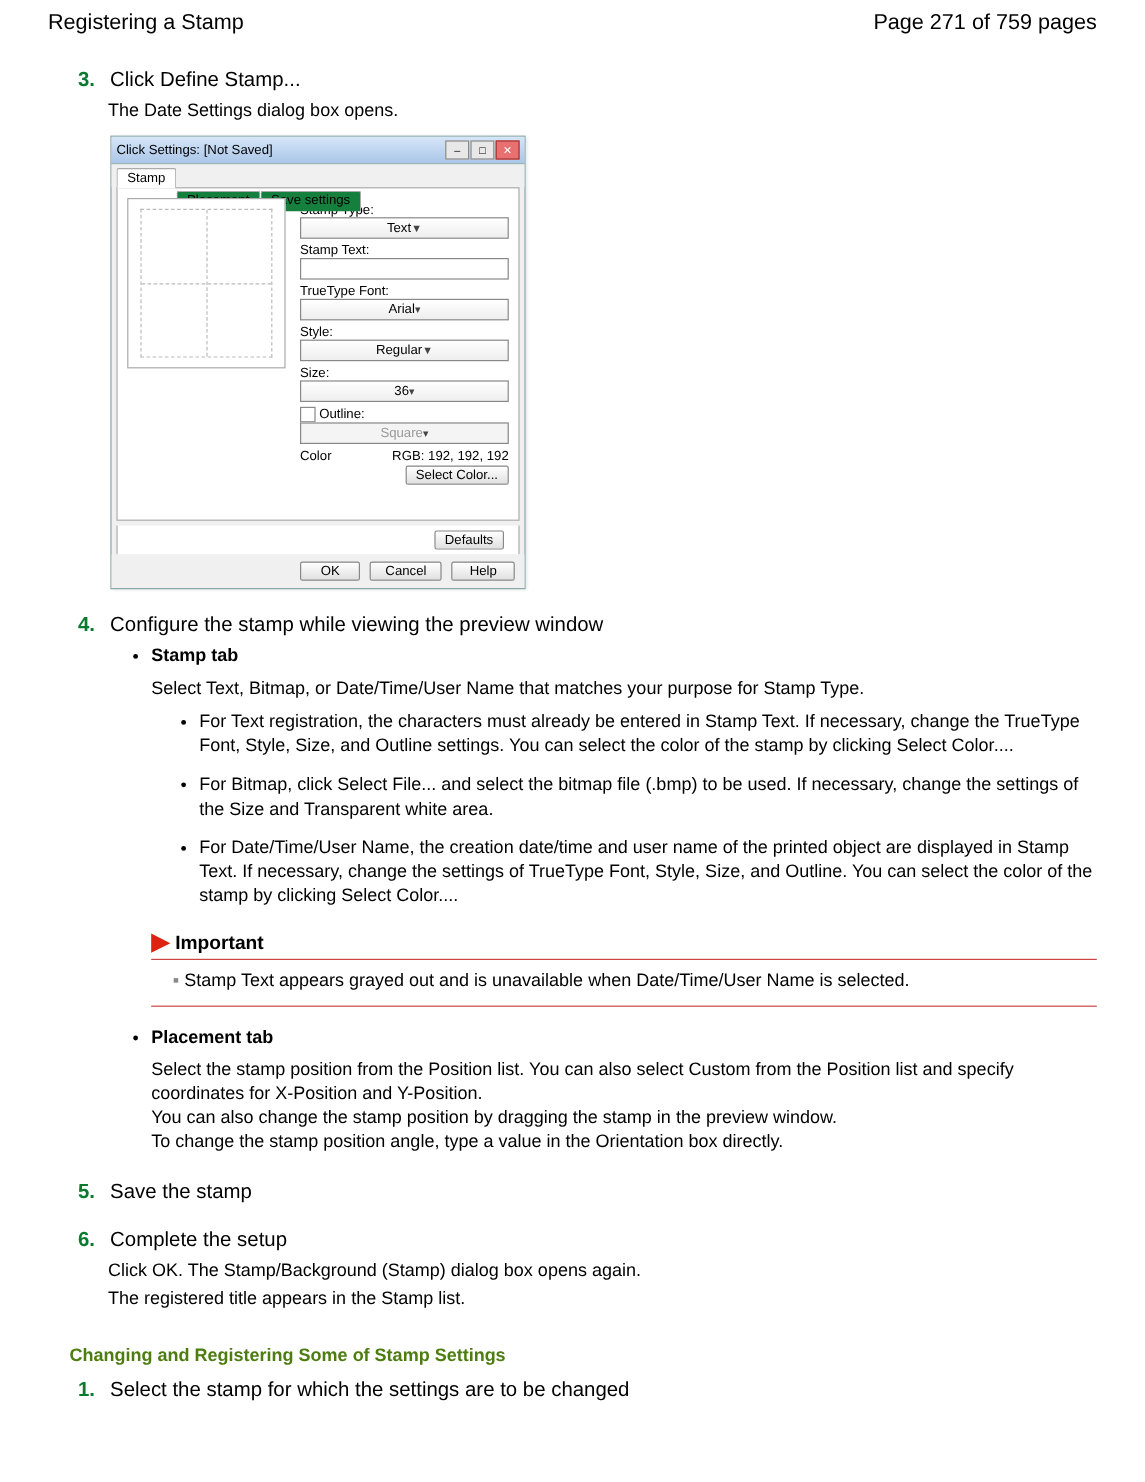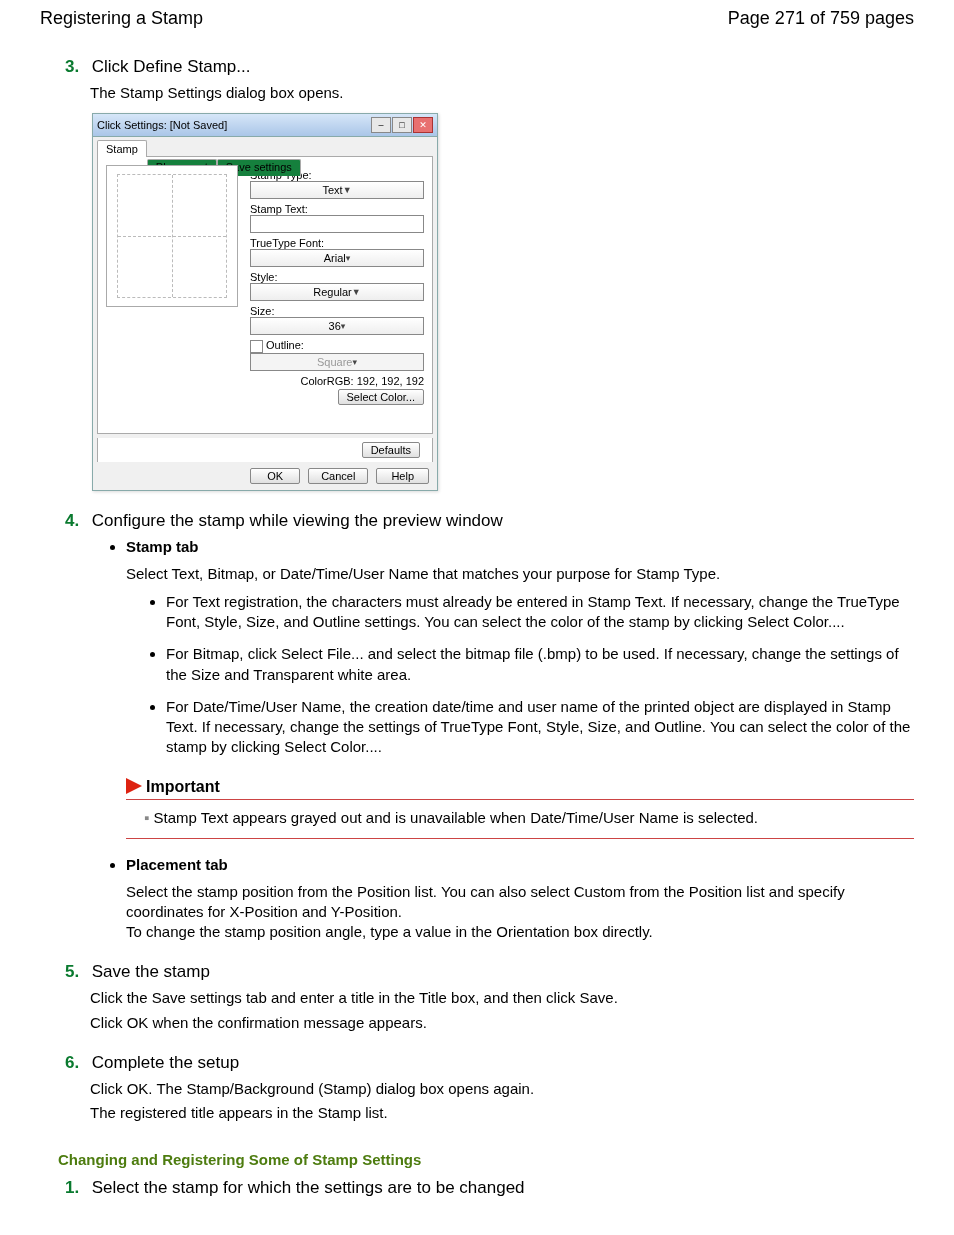--- a/index.html
+++ b/index.html
@@ -169,21 +169,21 @@
   padding:1px 3px;
   font-size:11px;
   height:18px;
   margin-bottom:3px;
 }
 .fld-select {
   background:linear-gradient(#fff,#eee);
   display:flex; justify-content:center; align-items:center;
 }
 .fld-select.disabled { color:#999; background:#f4f4f4; }
-.fld-row { display:flex; justify-content:flex-end; align-items:center; margin-top:4px;}
+.fld-row { display:flex; justify-content:space-between; align-items:center; margin-top:4px;}
 .dlg-btn {
   background:linear-gradient(#fff,#e0e0e0);
   border:1px solid #888;
   padding:1px 8px;
   font-size:11px;
   border-radius:2px;
 }
 .dlg-footer {
   background:#f0f0f0;
   padding:6px 8px;
@@ -210,21 +210,21 @@
   <div class="page-header">
     <span>Registering a Stamp</span>
     <span>Page 271 of 759 pages</span>
   </div>
 
   <div class="step-line">
     <span class="step-num">3.</span>
     <span>Click Define Stamp...</span>
   </div>
   <div class="step-body">
-    <p>The Stamp Settings dialog box opens.</p>
+    <p>The Date Settings dialog box opens.</p>
   </div>
 
   <div class="dialog">
     <div class="dlg-titlebar">
       <span>Click Settings: [Not Saved]</span>
       <div class="dlg-winbtns">
         <div class="dlg-winbtn">–</div>
         <div class="dlg-winbtn">□</div>
         <div class="dlg-winbtn close">✕</div>
       </div>
@@ -314,33 +314,30 @@
             <span class="important-title">Important</span>
           </div>
           <div class="important-body">
             <span class="important-bullet">Stamp Text appears grayed out and is unavailable when Date/Time/User Name is selected.</span>
           </div>
         </div>
       </li>
       <li style="margin-top:16px;">
         <span class="sub-bullet-heading">Placement tab</span>
         <div style="margin-top:6px;">Select the stamp position from the Position list. You can also select Custom from the Position list and specify coordinates for X-Position and Y-Position.</div>
+        <div>You can also change the stamp position by dragging the stamp in the preview window.</div>
         <div>To change the stamp position angle, type a value in the Orientation box directly.</div>
       </li>
     </ul>
   </div>
 
   <div class="step-line" style="margin-top:20px;">
     <span class="step-num">5.</span>
     <span>Save the stamp</span>
   </div>
-  <div class="step-body">
-    <p>Click the Save settings tab and enter a title in the Title box, and then click Save.</p>
-    <p>Click OK when the confirmation message appears.</p>
-  </div>
 
   <div class="step-line" style="margin-top:20px;">
     <span class="step-num">6.</span>
     <span>Complete the setup</span>
   </div>
   <div class="step-body">
     <p>Click OK. The Stamp/Background (Stamp) dialog box opens again.</p>
     <p>The registered title appears in the Stamp list.</p>
   </div>
 

